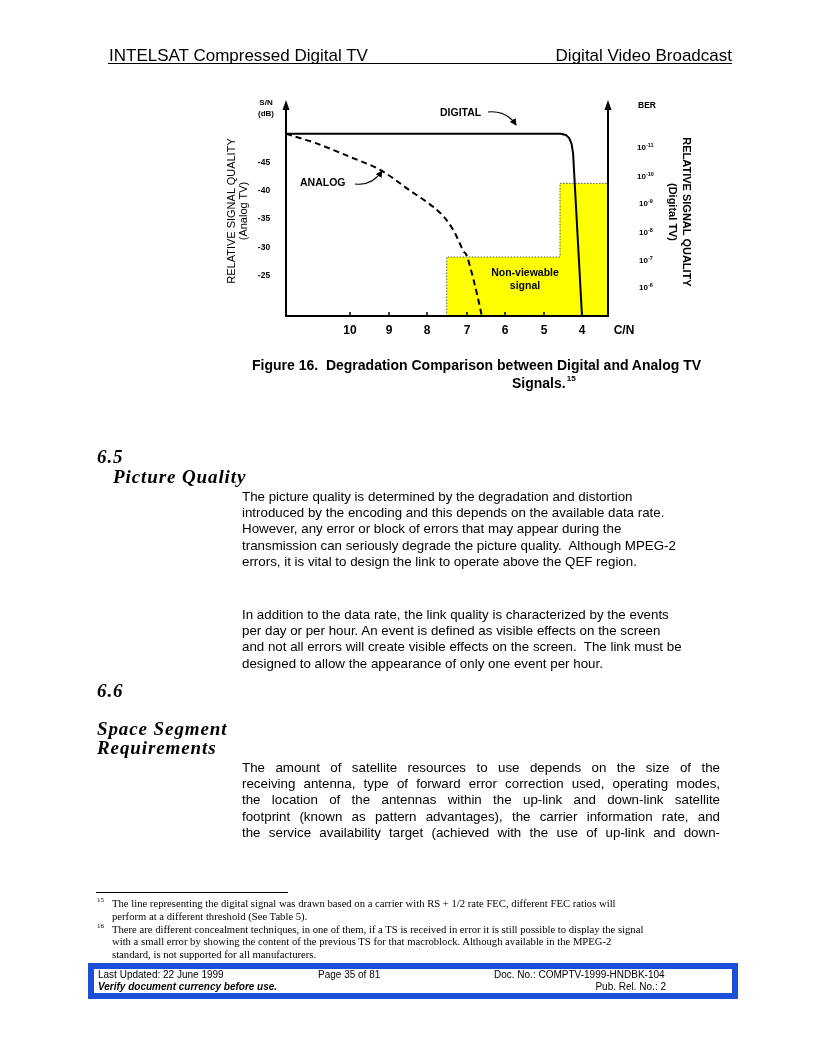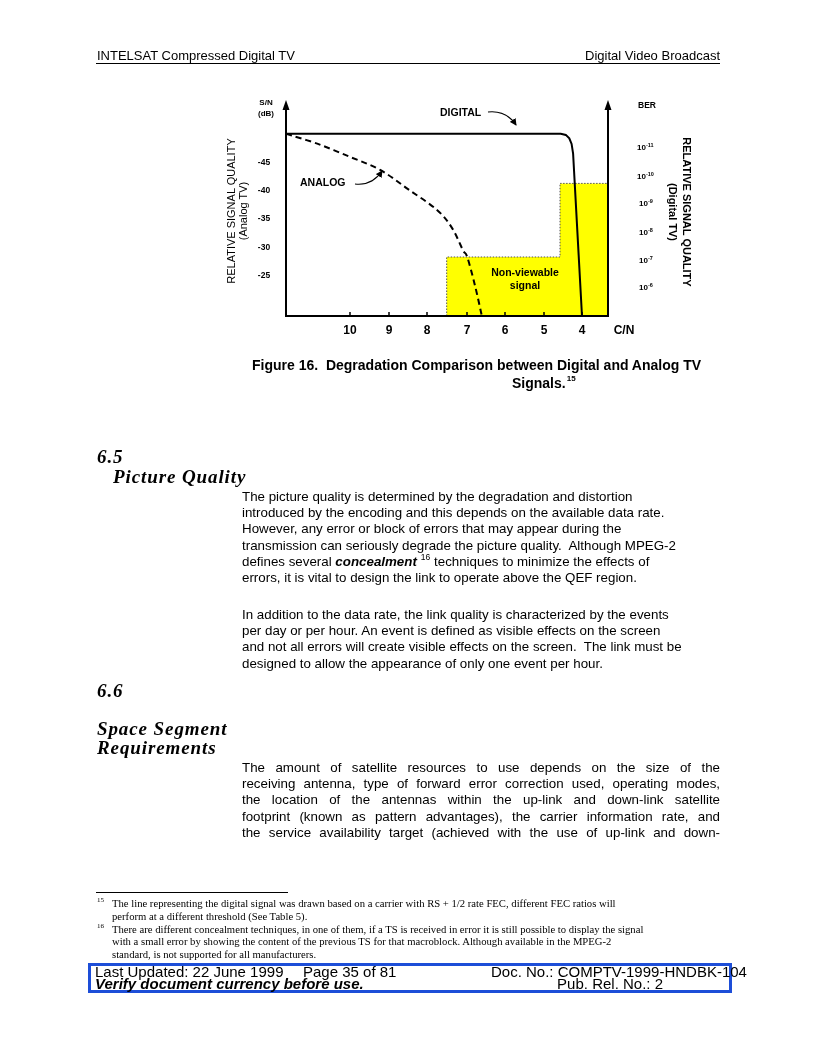--- a/index.html
+++ b/index.html
@@ -4,22 +4,22 @@
 <style>
   html, body { margin: 0; padding: 0; background: #ffffff; }
   .page {
     position: relative; width: 816px; height: 1056px; background: #ffffff;
     overflow: hidden; color: #000;
     font-family: "Liberation Sans", sans-serif;
   }
   .abs { position: absolute; }
 
   
-  .hdr { left: 96px; top: 48px; width: 624px; height: 15px; border-bottom: 1px solid #000;
-         font-size: 13px; line-height: 15px; }
+  .hdr { left: 108px; top: 48px; width: 624px; height: 15px; border-bottom: 1px solid #000;
+         font-size: 17px; line-height: 15px; }
   .hdr-left  { position: absolute; left: 1px; top: 0; white-space: nowrap; }
   .hdr-right { position: absolute; right: 0; top: 0; white-space: nowrap; }
 
   
   .chart { position: absolute; left: 200px; top: 90px; }
   .ct  { font-family: "Liberation Sans", sans-serif; font-weight: bold; fill: #000; }
   .ctn { font-family: "Liberation Sans", sans-serif; font-weight: normal; fill: #000; }
 
   
   .caption { font-weight: bold; font-size: 14px; line-height: 16px; white-space: pre; padding-left: 16px; }
@@ -37,22 +37,22 @@
   .inline-sup { font-size: 8.5px; position: relative; top: -6px; margin-left: 4px; }
 
   
   .fn-sep { left: 96px; top: 892px; width: 192px; height: 0; border-top: 1px solid #000; }
   .fn { left: 97px; width: 623px; font-family: "Liberation Serif", serif; font-size: 10.67px; line-height: 12.8px; }
   .fn-num { position: absolute; left: 0; top: -3px; font-size: 7px; }
   .fn-lines { margin-left: 15px; }
   .fn-line { white-space: nowrap; height: 12.8px; }
 
   
-  .footer { left: 88px; top: 963px; width: 638px; height: 24px; border: 3px solid #1d4ed8;
-            font-size: 15px; line-height: 12px; background: #fff; }
+  .footer { left: 88px; top: 963px; width: 638px; height: 24px; border: 6px solid #1d4ed8;
+            font-size: 10px; line-height: 12px; background: #fff; }
   .frow { position: relative; height: 12px; }
   .fcell { position: absolute; top: 0; white-space: nowrap; }
   .bold { font-weight: bold; font-style: italic; }
 </style>
 </head>
 <body>
 
 <div class="page">
 
   <div class="abs hdr">
@@ -133,21 +133,20 @@
   <div class="abs caption" style="left:496px; top:375px;"><span>Signals.</span><span class="cap-sup">15</span></div>
 
   <div class="abs sec" style="top:447px;">6.5</div>
   <div class="abs sec" style="top:467px;margin-left:16px;">Picture Quality</div>
 
   <div class="abs para" style="top:489px;">
     <div class="line">The picture quality is determined by the degradation and distortion</div>
     <div class="line">introduced by the encoding and this depends on the available data rate.</div>
     <div class="line">However, any error or block of errors that may appear during the</div>
     <div class="line">transmission can seriously degrade the picture quality.  Although MPEG-2</div>
-    <div class="line"><span>defines several </span><span class="em">concealment</span><span class="inline-sup">16</span><span> techniques to minimize the effects of</span></div>
     <div class="line">errors, it is vital to design the link to operate above the QEF region.</div>
   </div>
 
   <div class="abs para" style="top:607px;">
     <div class="line">In addition to the data rate, the link quality is characterized by the events</div>
     <div class="line">per day or per hour. An event is defined as visible effects on the screen</div>
     <div class="line">and not all errors will create visible effects on the screen.  The link must be</div>
     <div class="line">designed to allow the appearance of only one event per hour.</div>
   </div>
 
@@ -178,21 +177,21 @@
     <div class="fn-lines">
       <div class="fn-line">There are different concealment techniques, in one of them, if a TS is received in error it is still possible to display the signal</div>
       <div class="fn-line">with a small error by showing the content of the previous TS for that macroblock. Although available in the MPEG-2</div>
       <div class="fn-line">standard, is not supported for all manufacturers.</div>
     </div>
   </div>
 
   <div class="abs footer">
     <div class="frow">
       <span class="fcell" style="left:4px;">Last Updated: 22 June 1999</span>
-      <span class="fcell" style="left:212px;">Page 35 of 81</span>
+      <span class="fcell" style="left:224px;">Page 35 of 81</span>
       <span class="fcell" style="left:400px;">Doc. No.: COMPTV-1999-HNDBK-104</span>
     </div>
     <div class="frow">
       <span class="fcell bold" style="left:4px;">Verify document currency before use.</span>
       <span class="fcell" style="right:66px;">Pub. Rel. No.: 2</span>
     </div>
   </div>
 
 </div>
 

